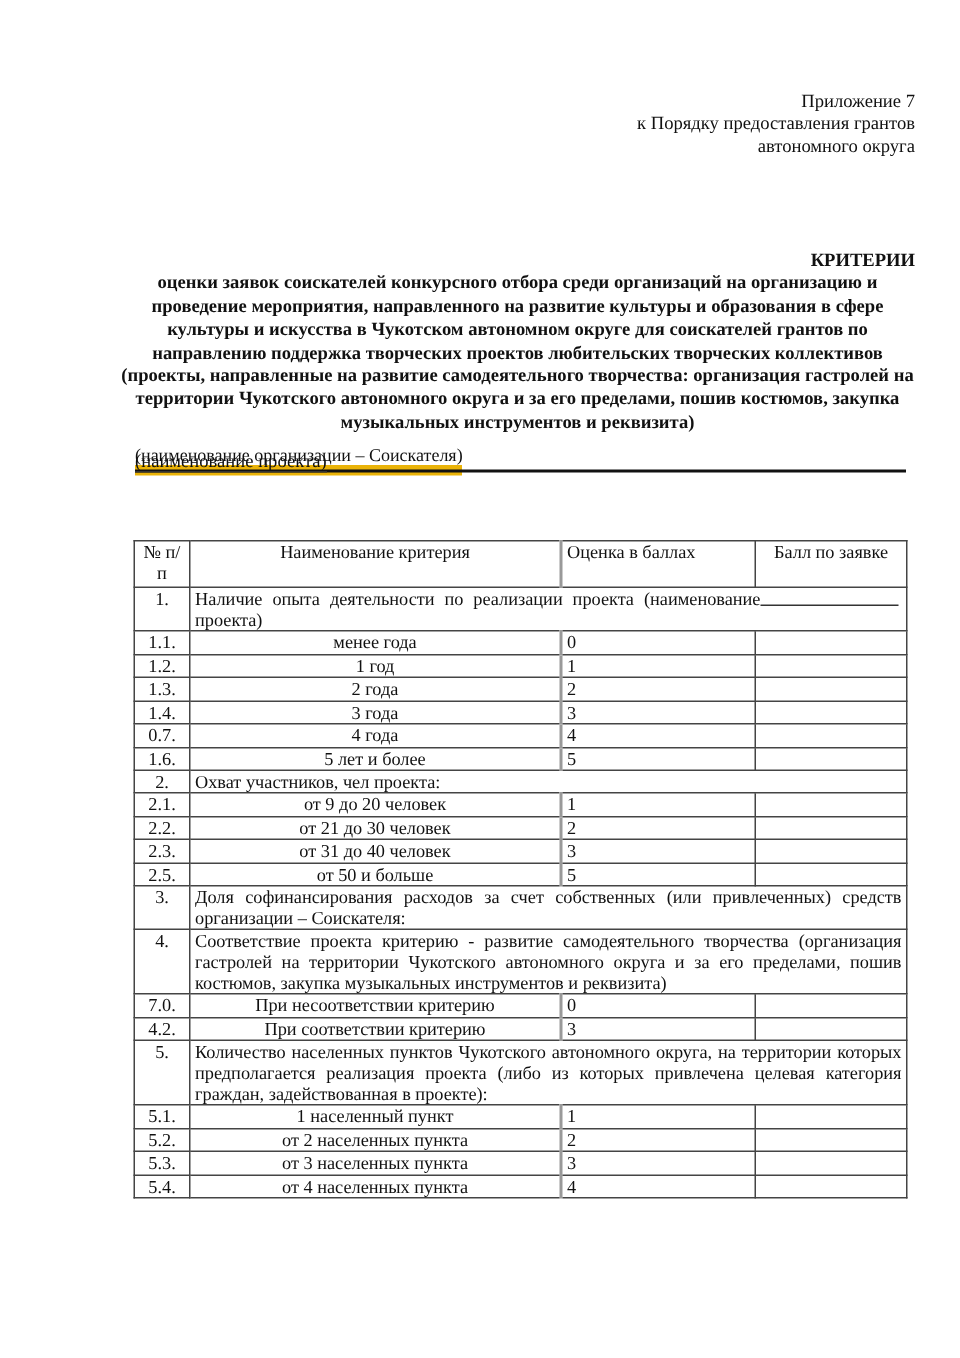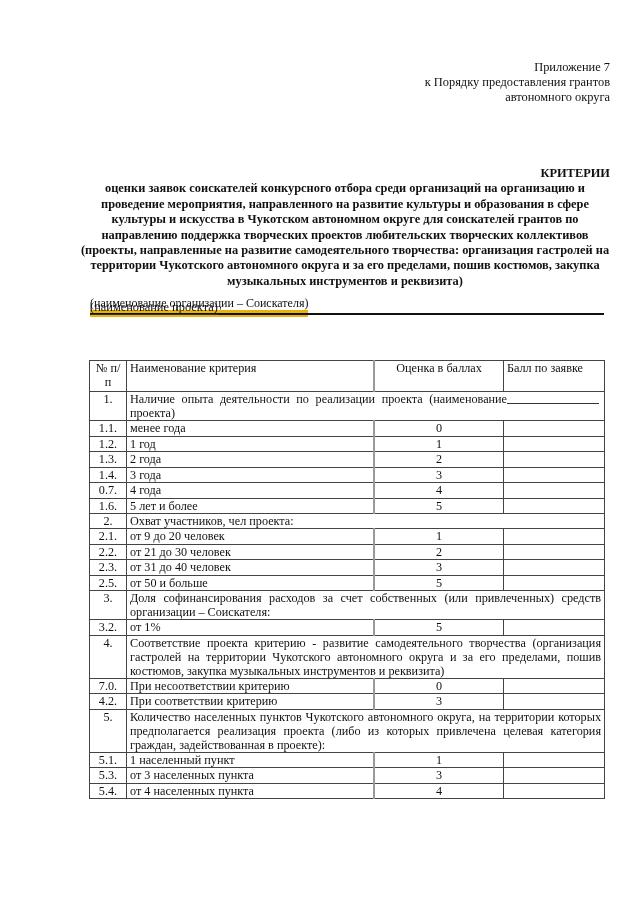--- a/index.html
+++ b/index.html
@@ -12,22 +12,22 @@
   .title .head { display:block;text-align:right; }
   .blank1 { position:absolute; left:90px; top:296px; font-size:12px; line-height:14px;
             border-bottom:7px solid #eab308; }
   .rule { position:absolute; left:90px; top:313px; width:514px; height:2px; background:#111; }
   .blank2 { position:absolute; left:90px; top:300px; font-size:12.4px; line-height:14px;
             border-bottom:1px solid #333; }
   table.crit { position:absolute; left:89px; top:344px; width:516px; border-collapse:collapse;
                font-size:12.2px; line-height:14px; table-layout:fixed;margin-top:16px; }
   table.crit td { border:1px solid #444; padding:0 3px; vertical-align:top; }
   table.crit td.num { text-align:center; width:30px; }
-  table.crit td.name { }
-  table.crit td.score { text-align:center; width:122px; border-left:2px solid #999; }
+  table.crit td.name { text-align:center; }
+  table.crit td.score { text-align:left; width:122px; border-left:2px solid #999; }
   table.crit td.bal { width:94px; }
   table.crit td.span { text-align:justify; }
   tr.hdr td { height:30px; }
   tr.sub td { height:14.5px; }
   .fill { display:inline-block; width:92px; border-bottom:1px solid #333; height:11px; vertical-align:baseline; float:right; margin-right:2px; }
 </style>
 </head>
 <body>
 
 <div class="appendix">
@@ -118,26 +118,20 @@
       <tr class="sub">
         <td class="num">2.5.</td>
         <td class="name">от 50 и больше</td>
         <td class="score">5</td>
         <td class="bal"></td>
       </tr>
       <tr>
         <td class="num">3.</td>
         <td class="span" colspan="3"><span>Доля софинансирования расходов за счет собственных (или привлеченных) средств организации – Соискателя:</span></td>
       </tr>
-      <tr class="sub">
-        <td class="num">3.2.</td>
-        <td class="name">от 1%</td>
-        <td class="score">5</td>
-        <td class="bal"></td>
-      </tr>
       <tr>
         <td class="num">4.</td>
         <td class="span" colspan="3"><span>Соответствие проекта критерию - развитие самодеятельного творчества (организация гастролей на территории Чукотского автономного округа и за его пределами, пошив костюмов, закупка музыкальных инструментов и реквизита)</span></td>
       </tr>
       <tr class="sub">
         <td class="num">7.0.</td>
         <td class="name">При несоответствии критерию</td>
         <td class="score">0</td>
         <td class="bal"></td>
       </tr>
@@ -151,20 +145,26 @@
         <td class="num">5.</td>
         <td class="span" colspan="3"><span>Количество населенных пунктов Чукотского автономного округа, на территории которых предполагается реализация проекта (либо из которых привлечена целевая категория граждан, задействованная в проекте):</span></td>
       </tr>
       <tr class="sub">
         <td class="num">5.1.</td>
         <td class="name">1 населенный пункт</td>
         <td class="score">1</td>
         <td class="bal"></td>
       </tr>
       <tr class="sub">
+        <td class="num">5.2.</td>
+        <td class="name">от 2 населенных пункта</td>
+        <td class="score">2</td>
+        <td class="bal"></td>
+      </tr>
+      <tr class="sub">
         <td class="num">5.3.</td>
         <td class="name">от 3 населенных пункта</td>
         <td class="score">3</td>
         <td class="bal"></td>
       </tr>
       <tr class="sub">
         <td class="num">5.4.</td>
         <td class="name">от 4 населенных пункта</td>
         <td class="score">4</td>
         <td class="bal"></td>

